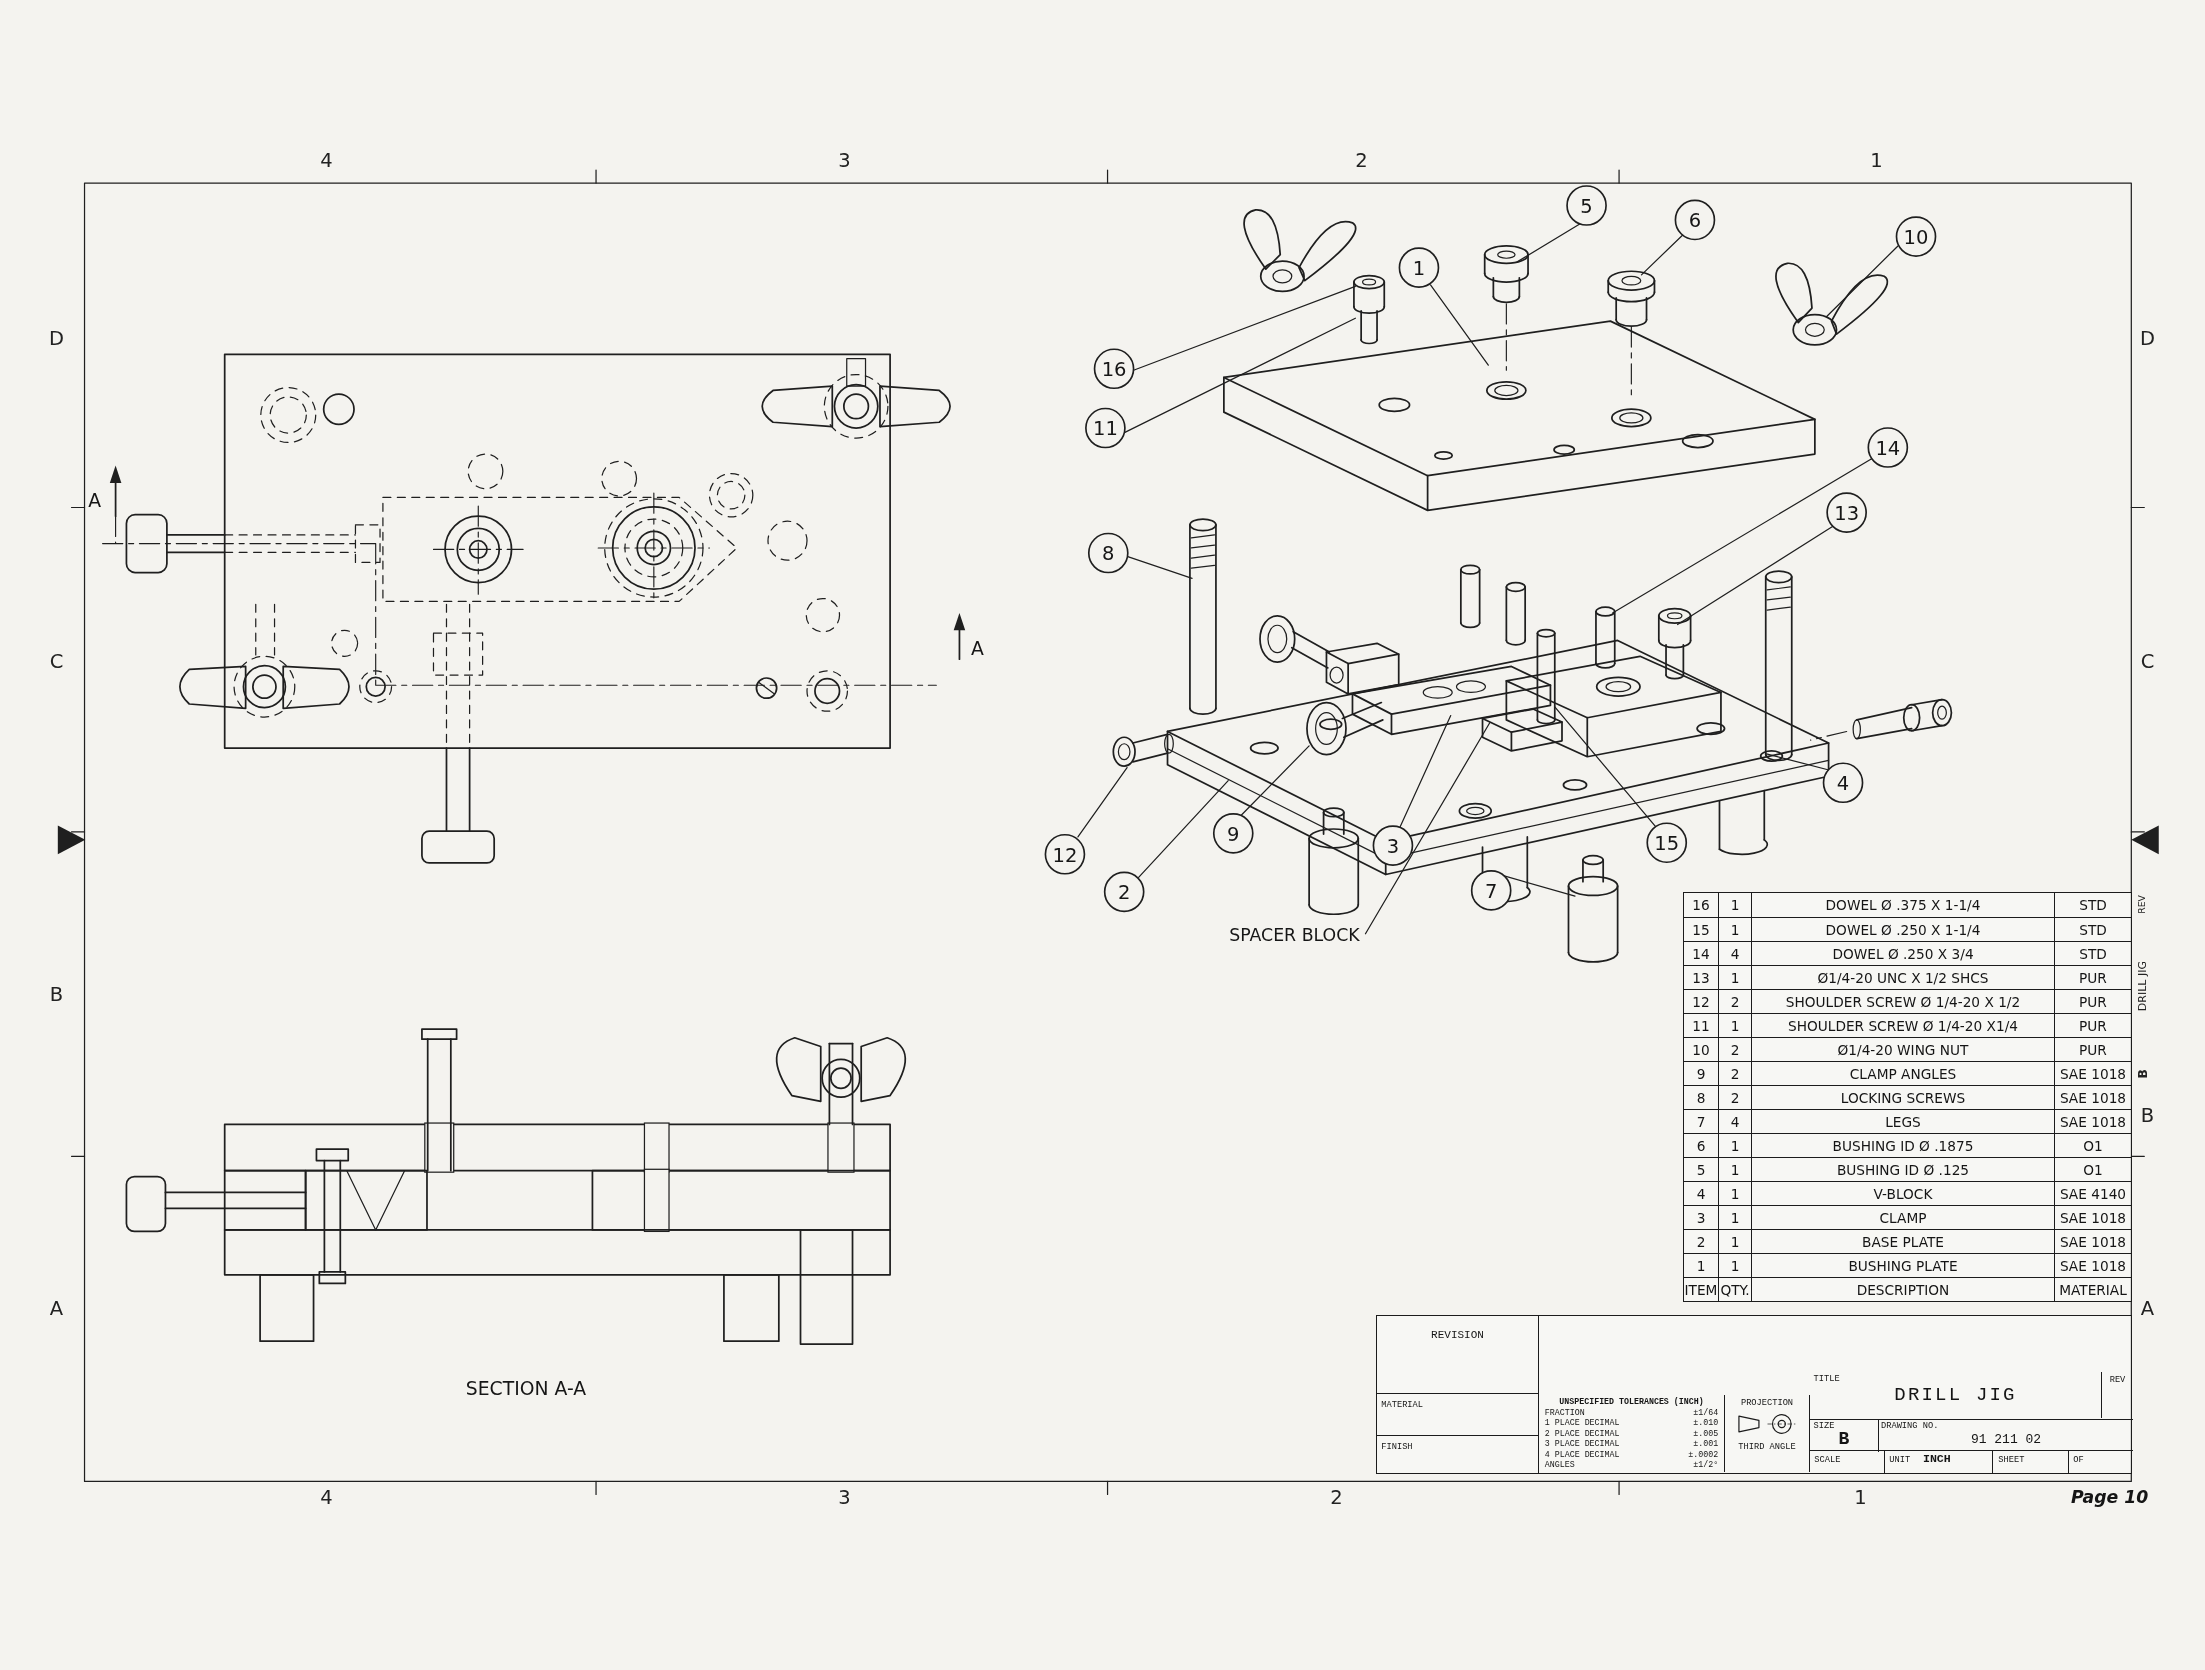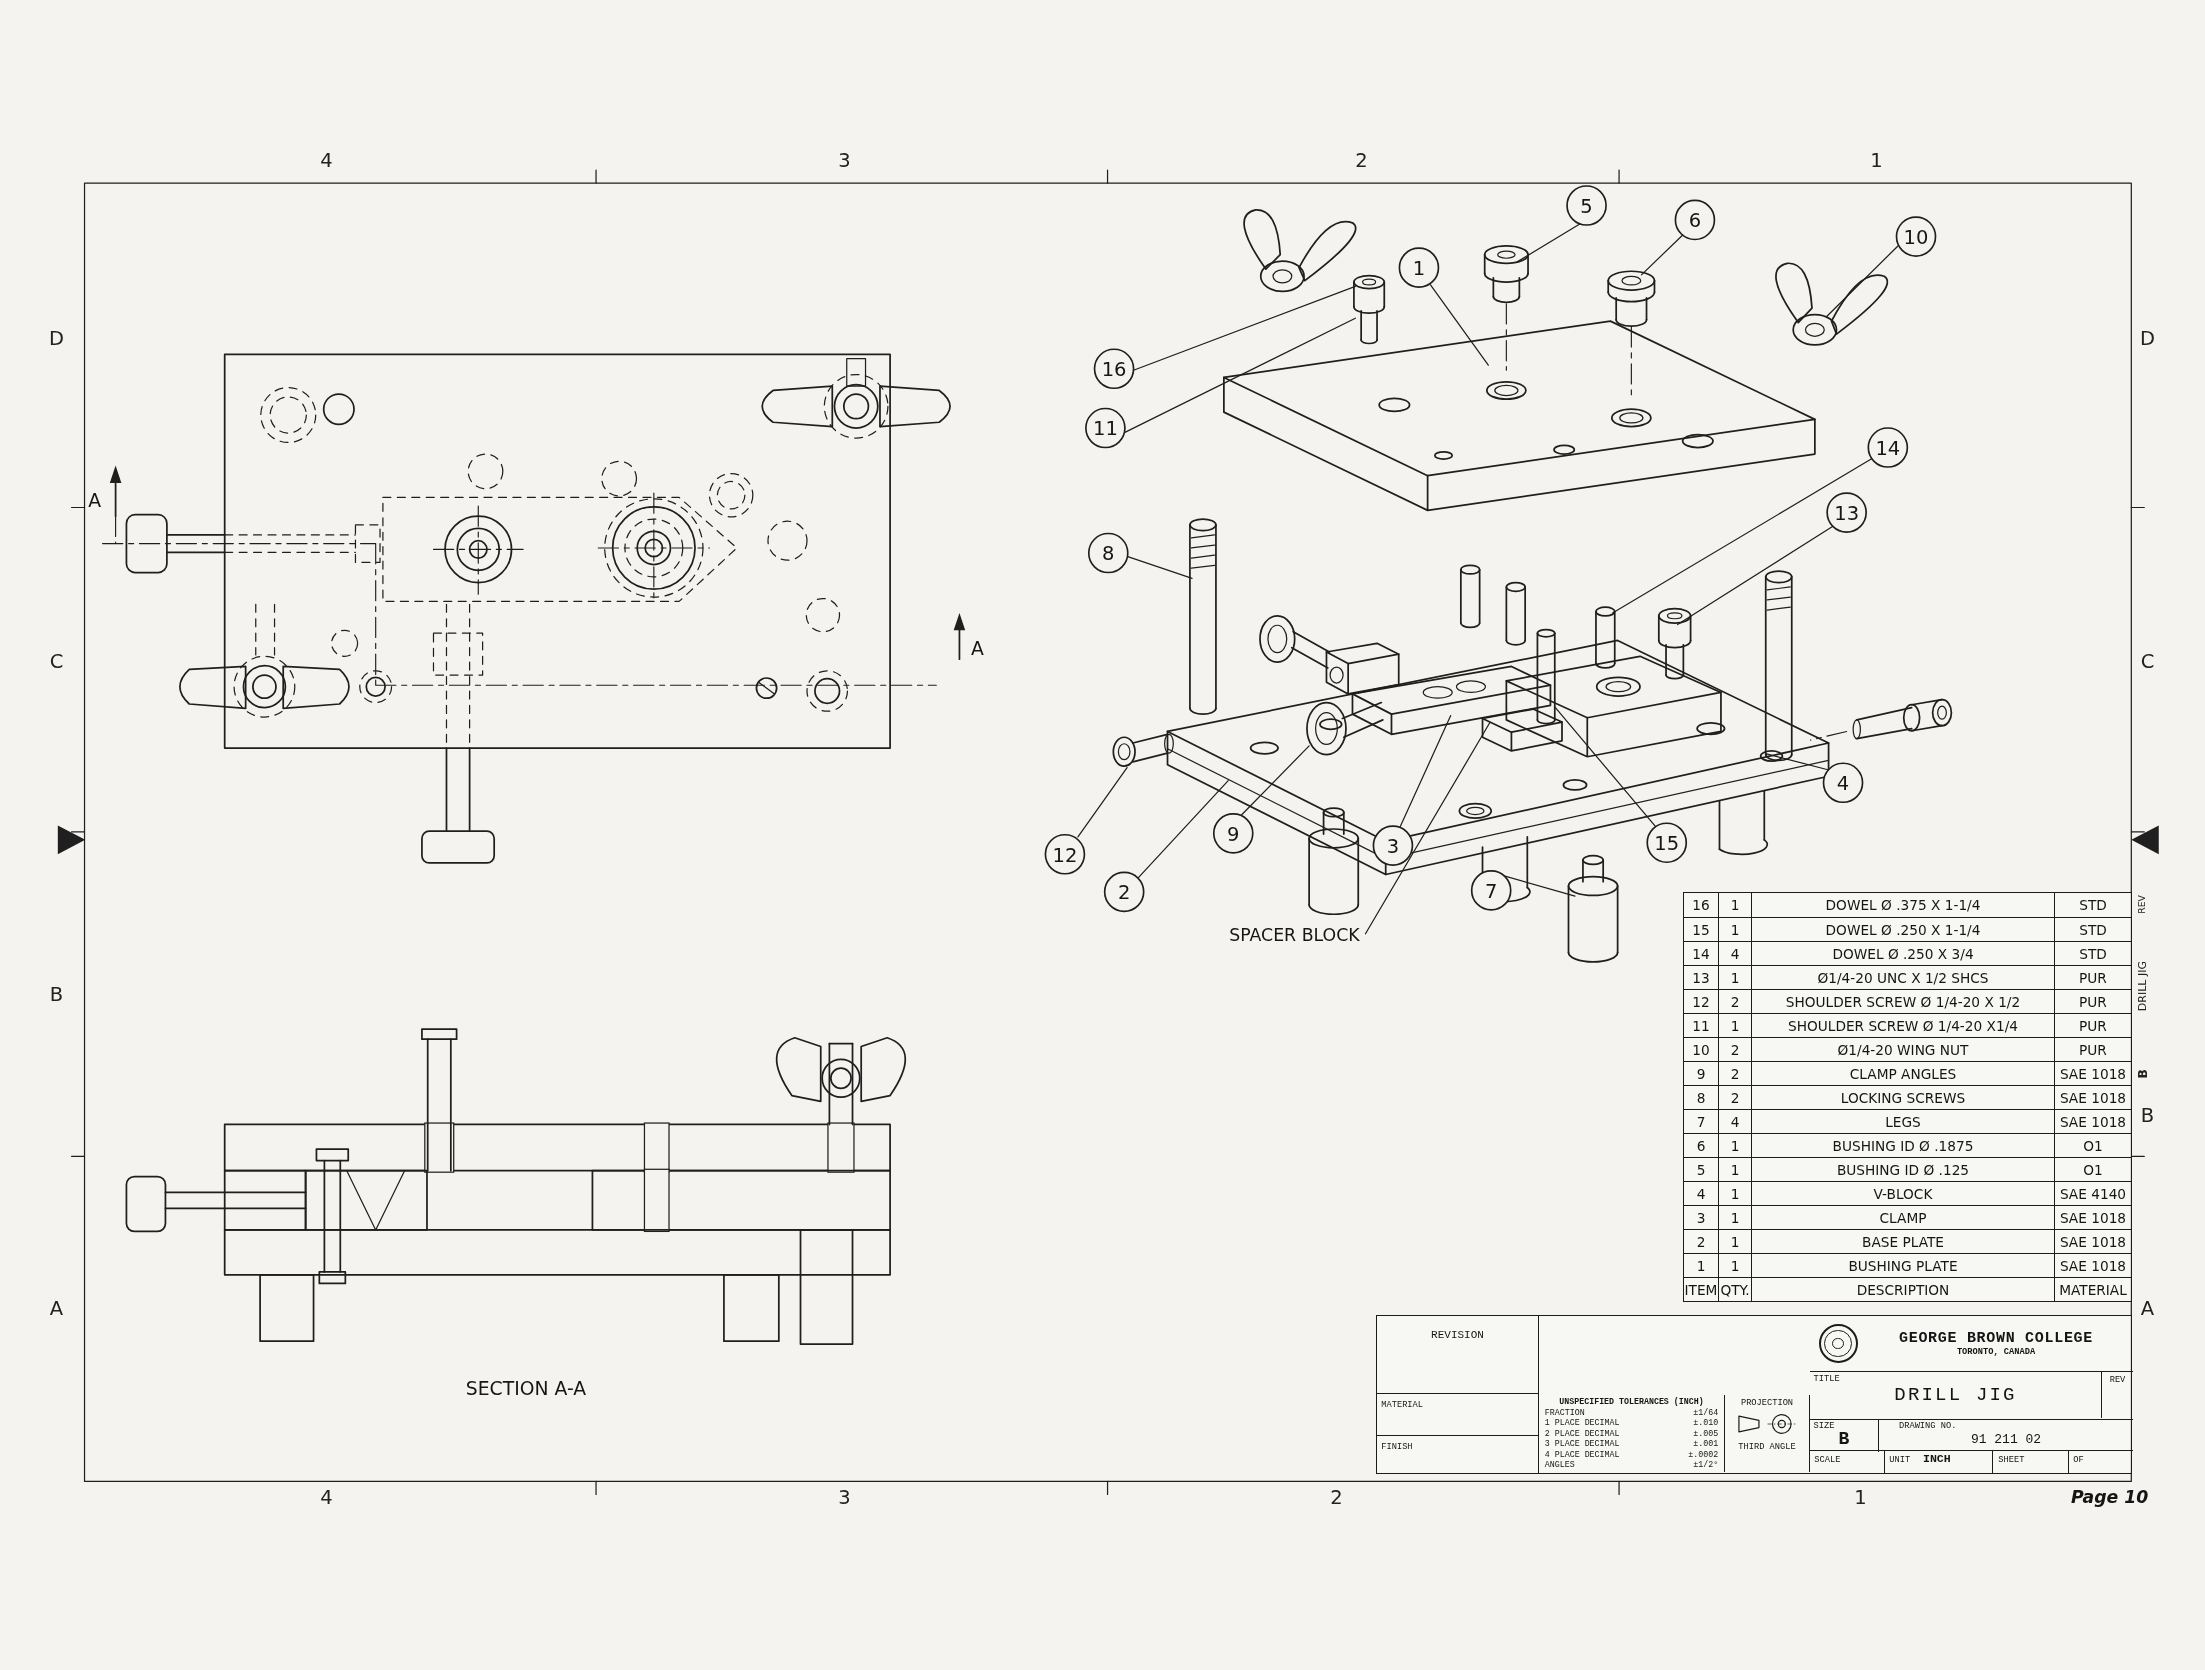--- a/index.html
+++ b/index.html
@@ -620,43 +620,36 @@
     <div class="tiny" style="padding-top:2.9px;">PROJECTION</div>
     <svg width="69" height="30" viewBox="0 0 96 42" style="margin-top:1.4px;">
       <path d="M8,10 L36,16 L36,26 L8,32 Z" class="ln thin" style="stroke:#1c1c1c; fill:none;"></path>
       <circle cx="68" cy="21" r="13" style="stroke:#1c1c1c; fill:none; stroke-width:1.7;"></circle>
       <circle cx="68" cy="21" r="5" style="stroke:#1c1c1c; fill:none; stroke-width:1.7;"></circle>
       <line x1="48" y1="21" x2="88" y2="21" style="stroke:#1c1c1c; stroke-width:1; stroke-dasharray:6 3 2 3;"></line>
     </svg>
     <div class="tiny">THIRD ANGLE</div>
   </div>
 
-  <div class="tb b-b" style="left:433px; top:0; width:323px; height:56px; display:flex; align-items:center; gap:10px; padding:0 8.7px;">
-    <div class="logo"></div>
-    <div style="flex:1; text-align:center;">
-      <div style="font-size:15px; font-weight:bold; letter-spacing:0.7px;">GEORGE BROWN COLLEGE</div>
-      <div style="font-size:8.7px; font-weight:bold;">TORONTO, CANADA</div>
-    </div>
-  </div>
 
   <div class="tb" style="left:433px; top:56px; width:323px; height:46px;">
     <span class="tiny" style="position:absolute; left:3.6px; top:2.2px;">TITLE</span>
     <div style="position:absolute; left:0; right:32px; top:0; bottom:0; display:flex; align-items:center; justify-content:center; font-size:19px; letter-spacing:2.2px;">DRILL JIG</div>
     <div class="b-l" style="position:absolute; right:0; top:0; width:32px; height:46px; text-align:center;">
       <span class="tiny">REV</span>
     </div>
   </div>
 
   <div class="tb b-t" style="left:433px; top:103px; width:323px; height:32px;">
     <div class="b-r" style="position:absolute; left:0; top:0; width:69px; height:32px;">
       <span class="tiny" style="position:absolute; left:3.6px; top:1.4px;text-align:right;">SIZE</span>
       <span style="position:absolute; left:0; right:0; top:8.7px; text-align:center; font-size:18px; font-weight:bold;">B</span>
     </div>
     <div style="position:absolute; left:69px; top:0; right:0; height:32px;">
-      <span class="tiny" style="position:absolute; left:20px; top:1.4px;">DRAWING NO.</span>
+      <span class="tiny" style="position:absolute; left:2px; top:1.4px;">DRAWING NO.</span>
       <span style="position:absolute; left:0; right:0; top:12.3px; text-align:center; font-size:13px;">91 211 02</span>
     </div>
   </div>
 
   <div class="tb b-t" style="left:433px; top:134px; width:323px; height:22.4px;">
     <div class="b-r" style="position:absolute; left:0; top:0; width:75px; height:22.4px; padding:1.4px 4.3px;">
       <span class="tiny">SCALE</span>
     </div>
     <div class="b-r" style="position:absolute; left:75px; top:0; width:108px; height:22.4px; padding:1.4px 4.3px;">
       <span class="tiny">UNIT</span>

